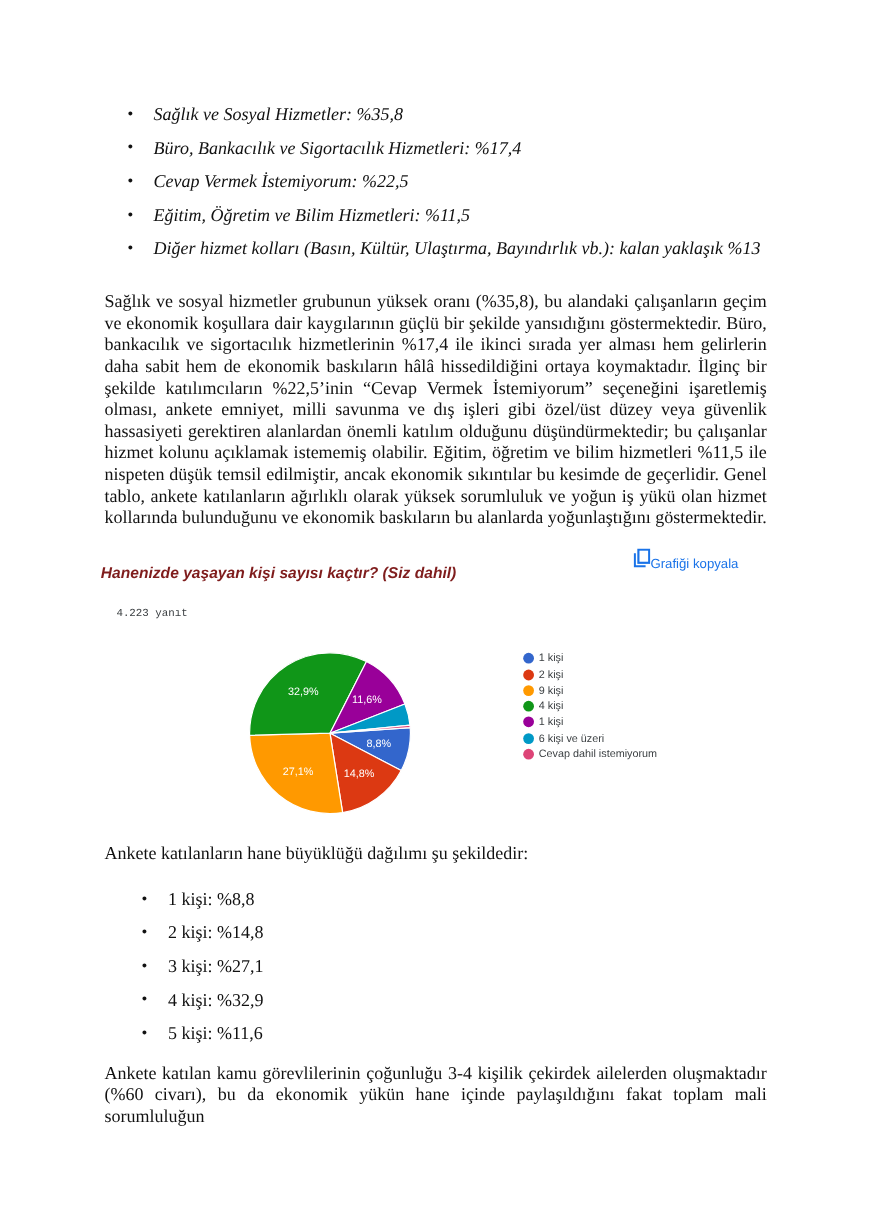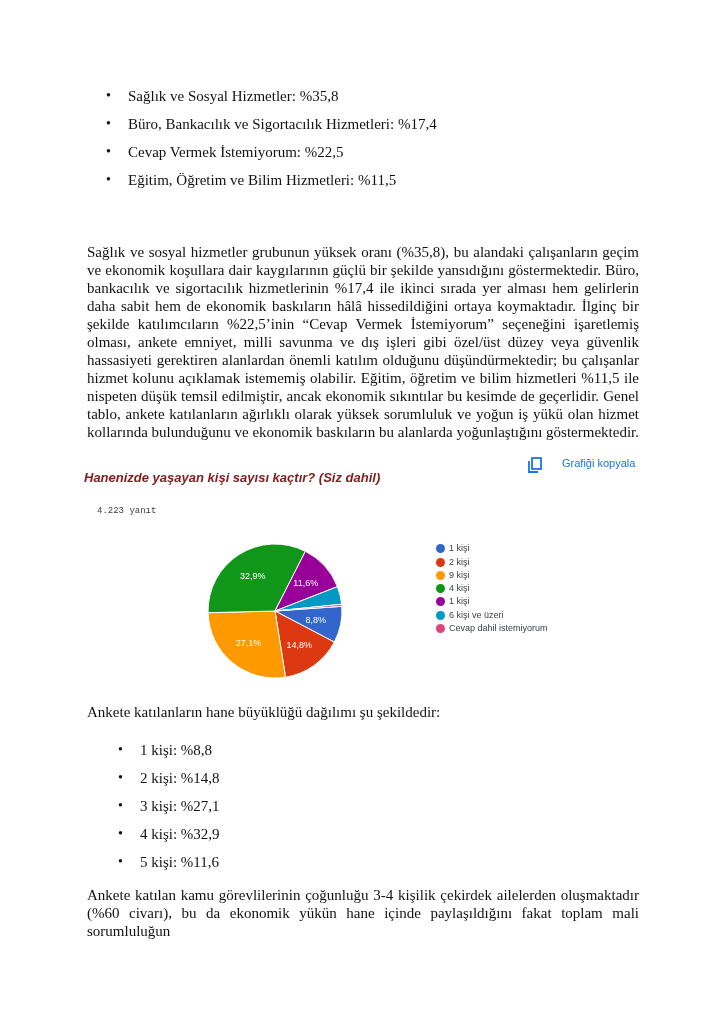--- a/index.html
+++ b/index.html
@@ -1,47 +1,48 @@
 <!DOCTYPE html>
 <html><head>
 <meta charset="utf-8">
 <style>
   html, body { margin:0; padding:0; background:#ffffff; }
   body { width:724px; height:1024px; position:relative; overflow:hidden;
          font-family:"Liberation Serif", serif; color:#111; }
-  .bullets { position:absolute; left:106px; top:86px; margin:0; padding:0; list-style:none; }
+  .bullets { position:absolute; left:106px; top:86px; margin:0; padding:0; list-style:none;font-style:italic; }
   .bullets li { position:relative; height:28px; line-height:20px; font-size:15px; padding-left:22px; }
   .bullets li::before { content:"•"; position:absolute; left:0; top:0; font-size:14px; }
   .para { position:absolute; left:87px; width:552px; font-size:15px; line-height:18px;
           text-align:justify; margin:0; }
   #p1 { top:243px; }
   #p3 { top:886px; }
   #p2 { top:703px; }
   .chart { position:absolute; left:84px; top:448px; width:560px; height:240px;
            font-family:"Liberation Sans", sans-serif; }
   .chart-title { position:absolute; left:0; top:22px; font-size:13px; font-weight:bold; color:#7f1d1d;font-style:italic; }
   .chart-count { position:absolute; left:13px; top:58px; font-size:9px; color:#3c4043;font-family:Liberation Mono, monospace; }
-  .copy-btn { position:absolute; left:444px; top:9px; display:flex; align-items:flex-start; gap:20px;
+  .copy-btn { position:absolute; left:444px; top:9px; display:flex; align-items:flex-end; gap:0;
               font-size:11px; color:#1a73e8; cursor:pointer; }
   .pie { position:absolute; left:118px; top:90px; }
   .legend { position:absolute; left:352px; top:92px; margin:0; padding:0; list-style:none; }
   .legend li { display:flex; align-items:flex-end; height:13.3px; font-size:9px; color:#3c4043; }
   .legend .dot { width:9px; height:9px; border-radius:50%; margin-right:4px; display:inline-block; }
   .bullets2 { position:absolute; left:108px; top:730px; margin:10px; padding:0; list-style:none; }
   .bullets2 li { position:relative; height:28px; line-height:20px; font-size:15px; padding-left:22px; }
   .bullets2 li::before { content:"•"; position:absolute; left:0; top:0; font-size:14px; }
 </style>
 </head>
 <body>
 
 <ul class="bullets">
   <li>Sağlık ve Sosyal Hizmetler: %35,8</li>
   <li>Büro, Bankacılık ve Sigortacılık Hizmetleri: %17,4</li>
   <li>Cevap Vermek İstemiyorum: %22,5</li>
   <li>Eğitim, Öğretim ve Bilim Hizmetleri: %11,5</li>
+  <li>Diğer hizmet kolları (Basın, Kültür, Ulaştırma, Bayındırlık vb.): kalan yaklaşık %13</li>
 </ul>
 
 <p class="para" id="p1">Sağlık ve sosyal hizmetler grubunun yüksek oranı (%35,8), bu alandaki çalışanların geçim ve ekonomik koşullara dair kaygılarının güçlü bir şekilde yansıdığını göstermektedir. Büro, bankacılık ve sigortacılık hizmetlerinin %17,4 ile ikinci sırada yer alması hem gelirlerin daha sabit hem de ekonomik baskıların hâlâ hissedildiğini ortaya koymaktadır. İlginç bir şekilde katılımcıların %22,5’inin “Cevap Vermek İstemiyorum” seçeneğini işaretlemiş olması, ankete emniyet, milli savunma ve dış işleri gibi özel/üst düzey veya güvenlik hassasiyeti gerektiren alanlardan önemli katılım olduğunu düşündürmektedir; bu çalışanlar hizmet kolunu açıklamak istememiş olabilir. Eğitim, öğretim ve bilim hizmetleri %11,5 ile nispeten düşük temsil edilmiştir, ancak ekonomik sıkıntılar bu kesimde de geçerlidir. Genel tablo, ankete katılanların ağırlıklı olarak yüksek sorumluluk ve yoğun iş yükü olan hizmet kollarında bulunduğunu ve ekonomik baskıların bu alanlarda yoğunlaştığını göstermektedir.</p>
 
 <div class="chart">
   <div class="chart-title">Hanenizde yaşayan kişi sayısı kaçtır? (Siz dahil)</div>
   <div class="chart-count">4.223 yanıt</div>
   <div class="copy-btn">
     <span>
       <svg width="14" height="16" viewBox="0 0 14 16">

